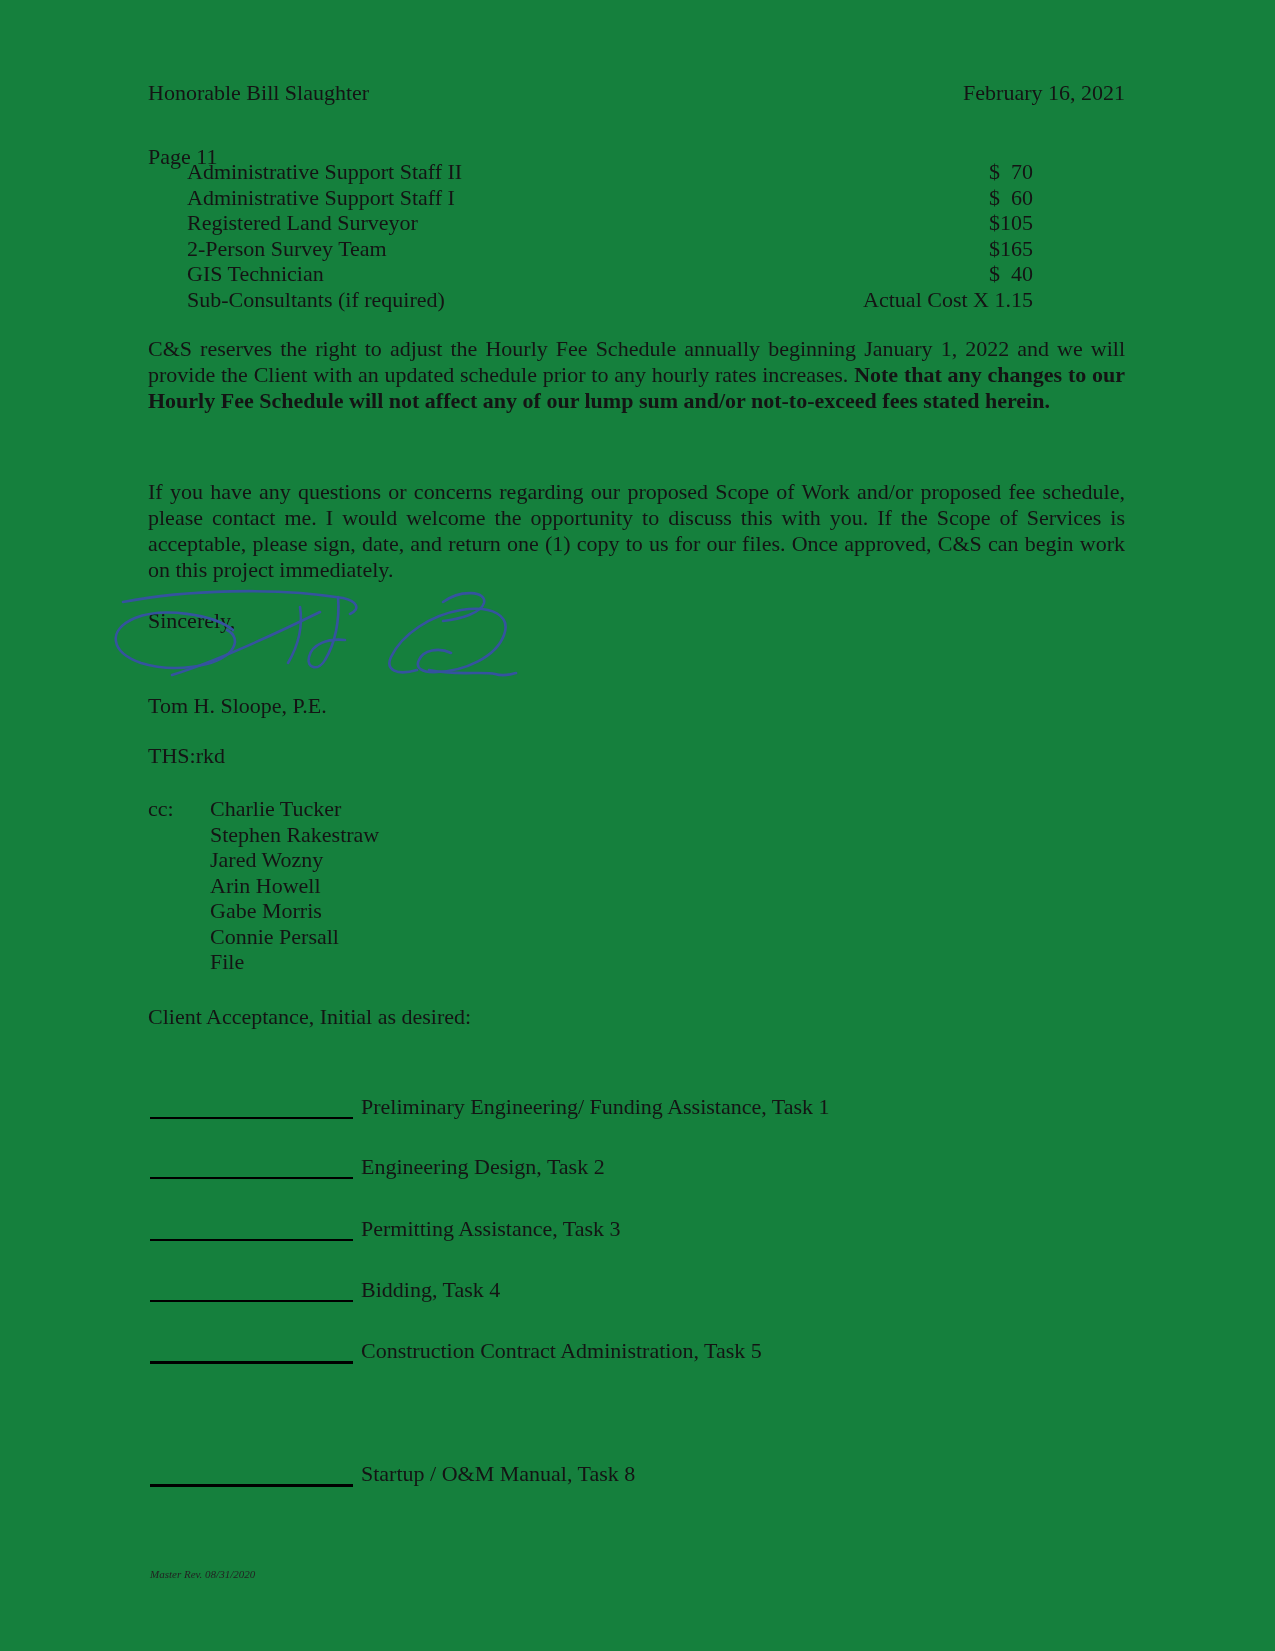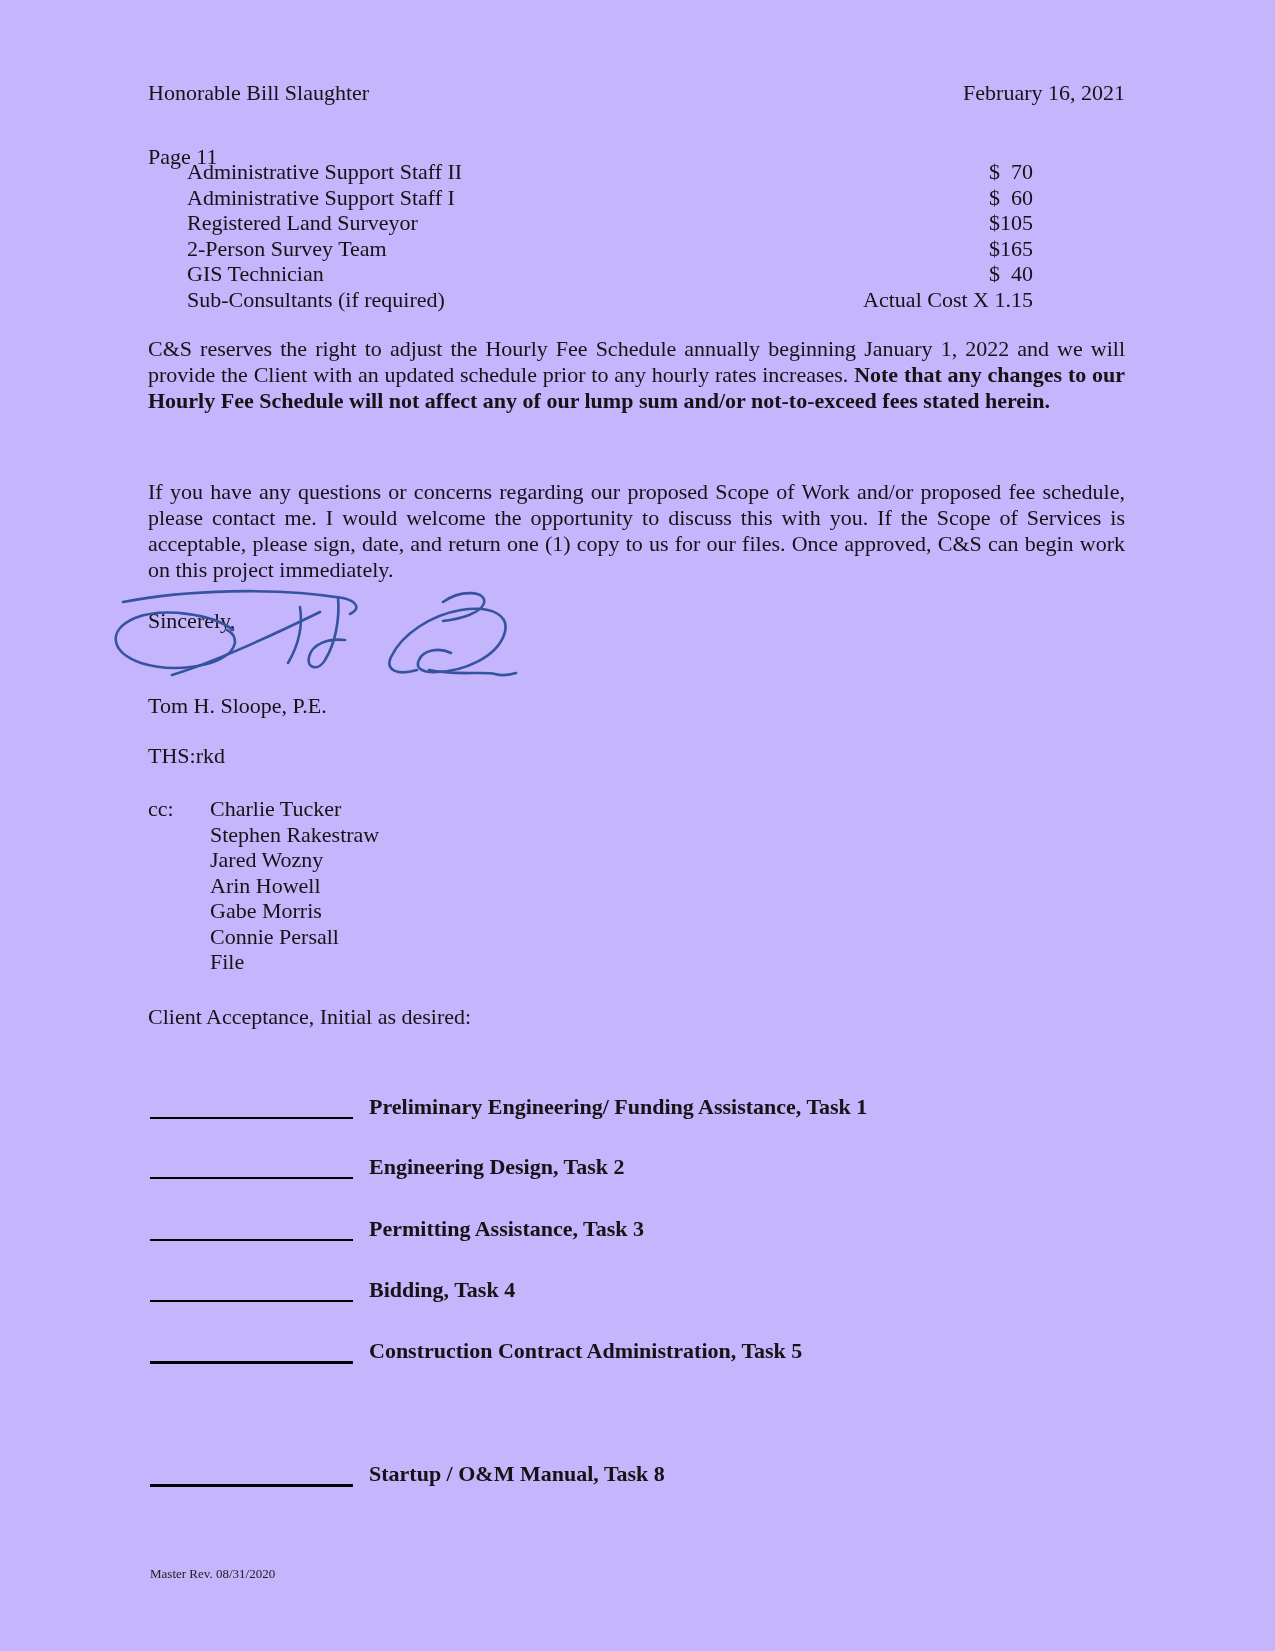--- a/index.html
+++ b/index.html
@@ -1,20 +1,20 @@
 <!DOCTYPE html>
 <html><head>
 <meta charset="utf-8">
 <style>
   html, body { margin: 0; padding: 0; background: #ffffff; }
   .page {
     position: relative;
     width: 1275px;
     height: 1651px;
-    background: #c4b5fd;
+    background: #15803d;
     font-family: "Liberation Serif", serif;
     color: #141414;
     font-size: 22px;
     line-height: 26px;
     overflow: hidden;
   }
   .abs { position: absolute; }
   .content-w { width: 977px; }
 
   .header-row { left: 148px; top: 80px; display: flex; justify-content: space-between; }
@@ -34,31 +34,31 @@
   .signature-svg { left: 95px; top: 582px; }
   .signer { left: 148px; top: 693px; }
   .initials { left: 148px; top: 743px; }
 
   .cc-block { left: 148px; top: 796px; display: flex; }
   .cc-label { width: 62px; line-height: 25.5px; }
   .cc-names div { line-height: 25.5px; }
 
   .acceptance-heading { left: 148px; top: 1004px; }
 
-  .task-row { left: 150px; display: flex; align-items: flex-start; gap: 16px; font-weight: bold; }
+  .task-row { left: 150px; display: flex; align-items: flex-start; gap: 8px; }
   .initial-line {
     display: inline-block;
     width: 203px;
     height: 23px;
     border-bottom: 2px solid #000000;
   }
   .task-row.thick .initial-line { border-bottom-width: 3px; }
   .task-label { white-space: nowrap; }
 
-  .footer-note { left: 150px; top: 1566px; font-size: 13px; line-height: 16px; color: #222; }
+  .footer-note { left: 150px; top: 1566px; font-size: 11px; line-height: 16px; color: #222; font-style: italic; }
 </style>
 </head>
 <body>
 
 <div class="page">
 
   <div class="abs header-row content-w">
     <span>Honorable Bill Slaughter</span>
     <span>February 16, 2021</span>
   </div>

